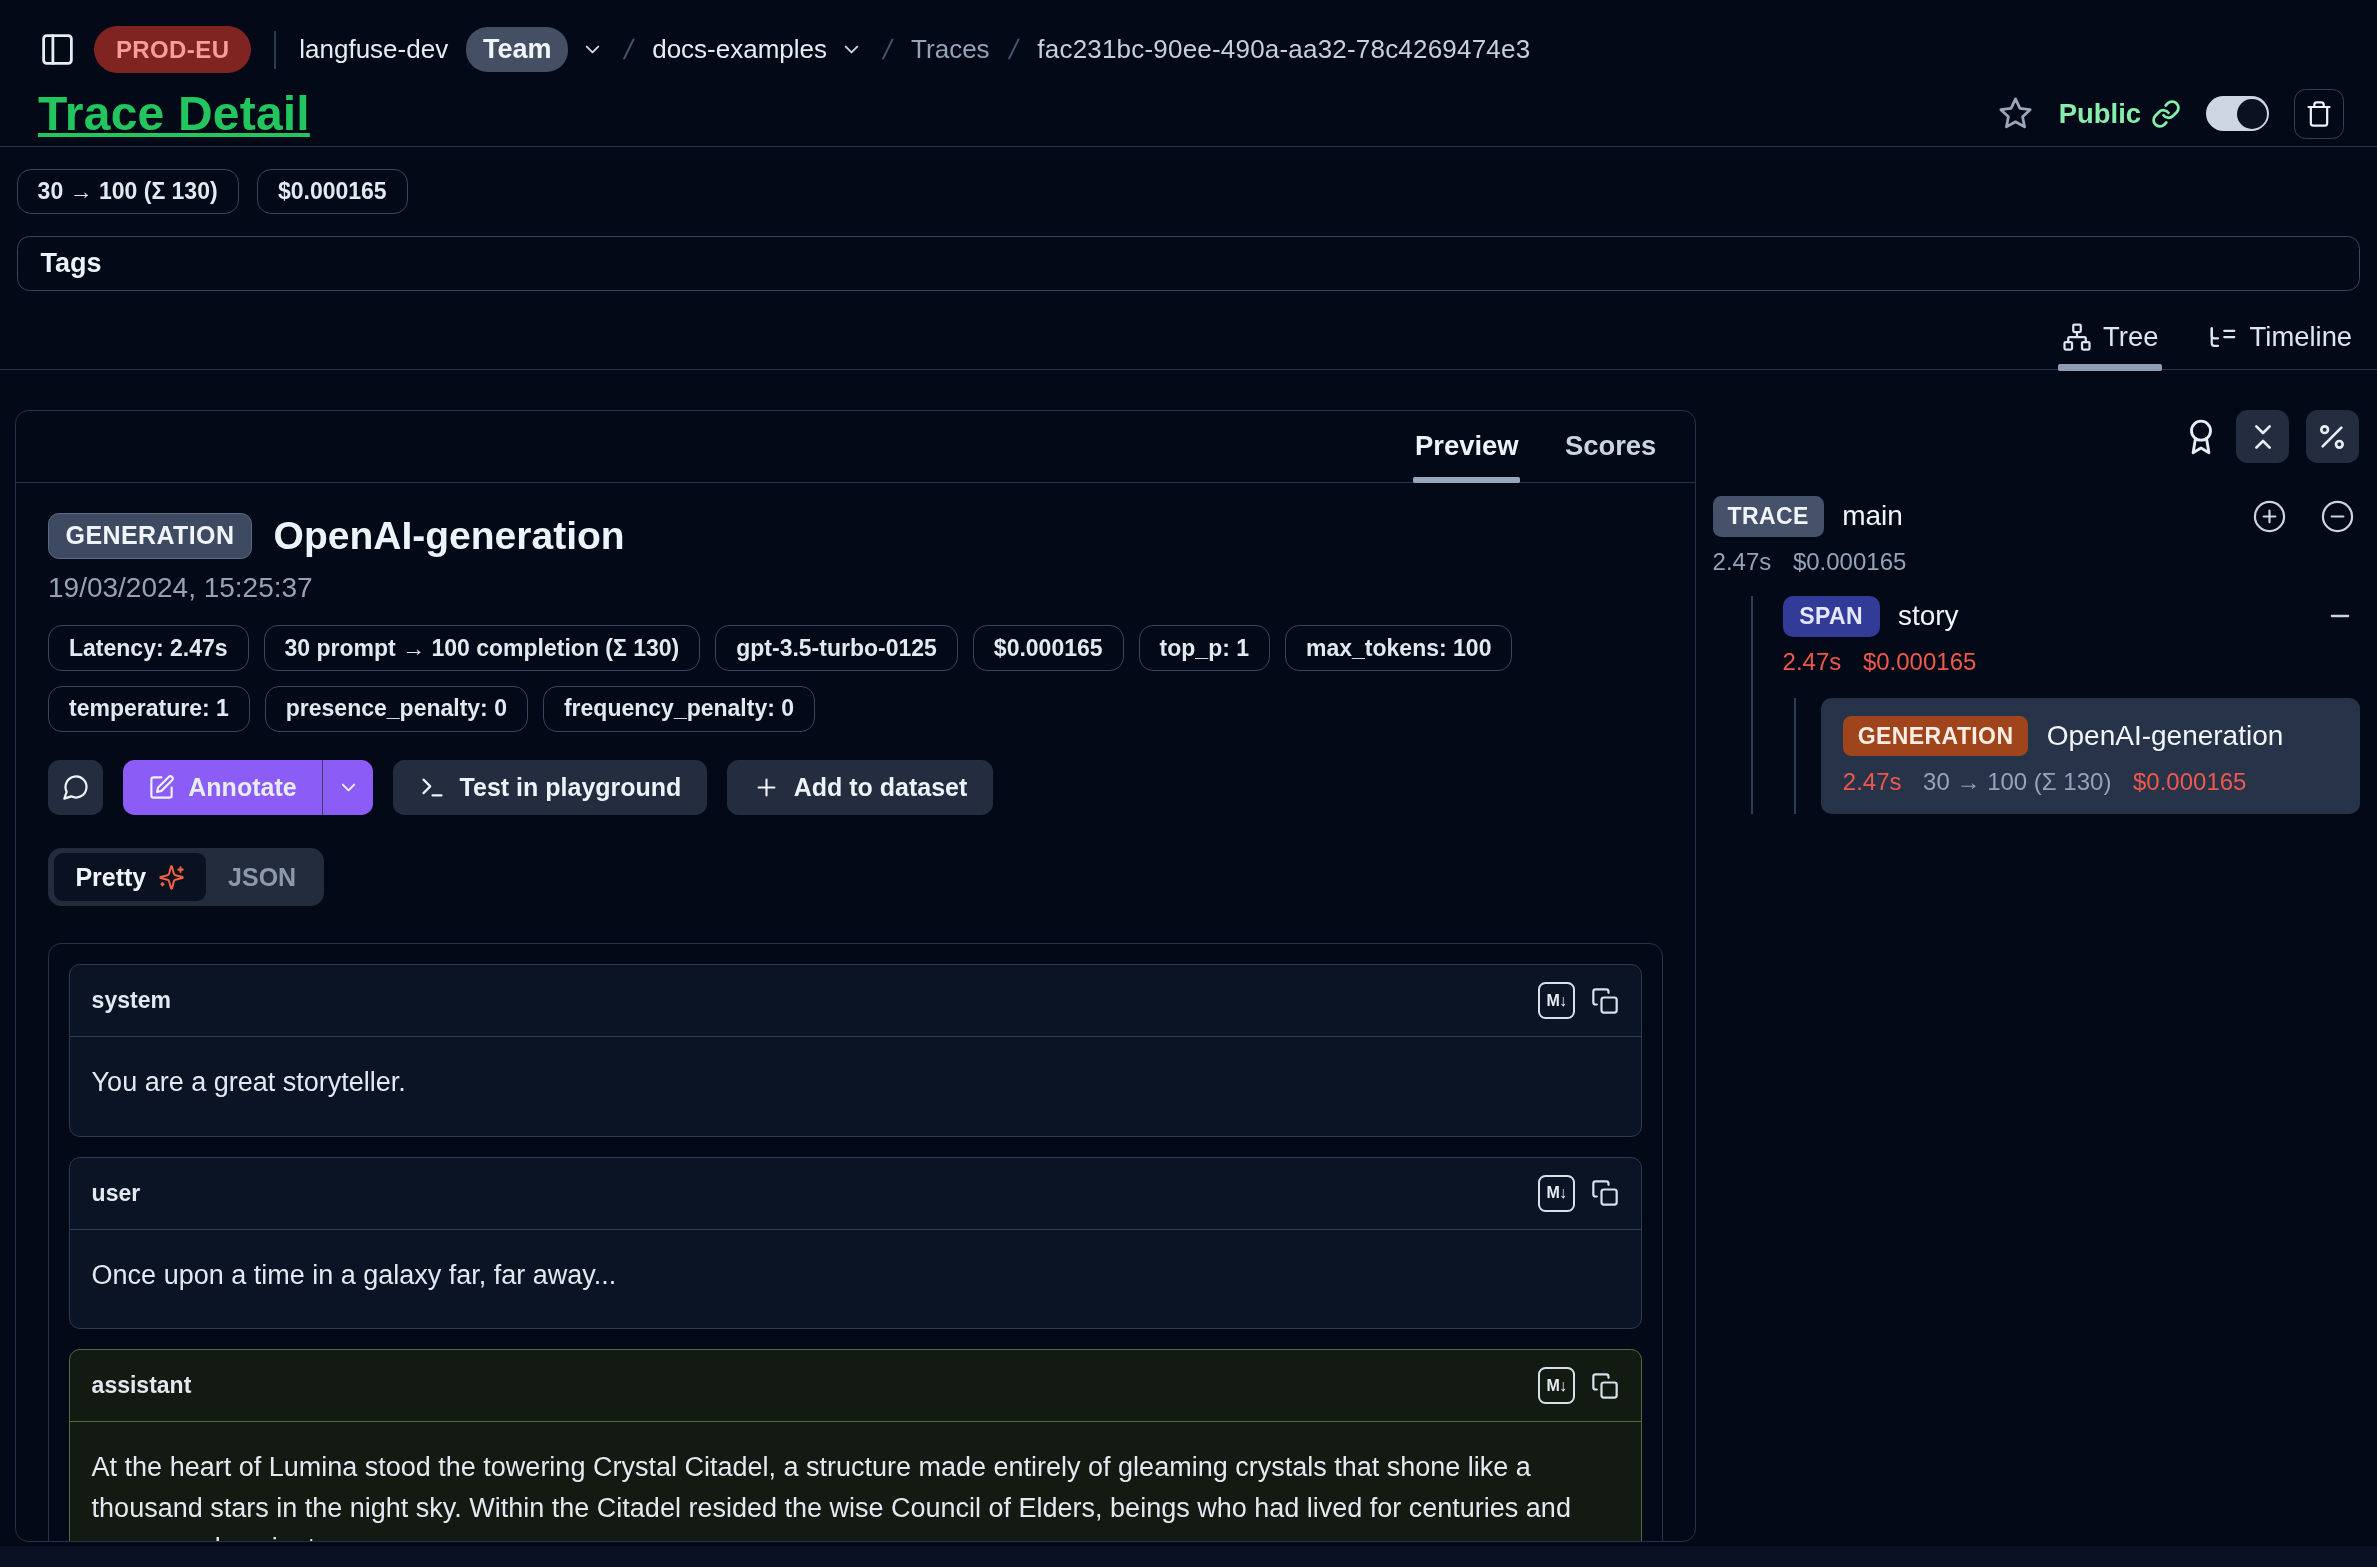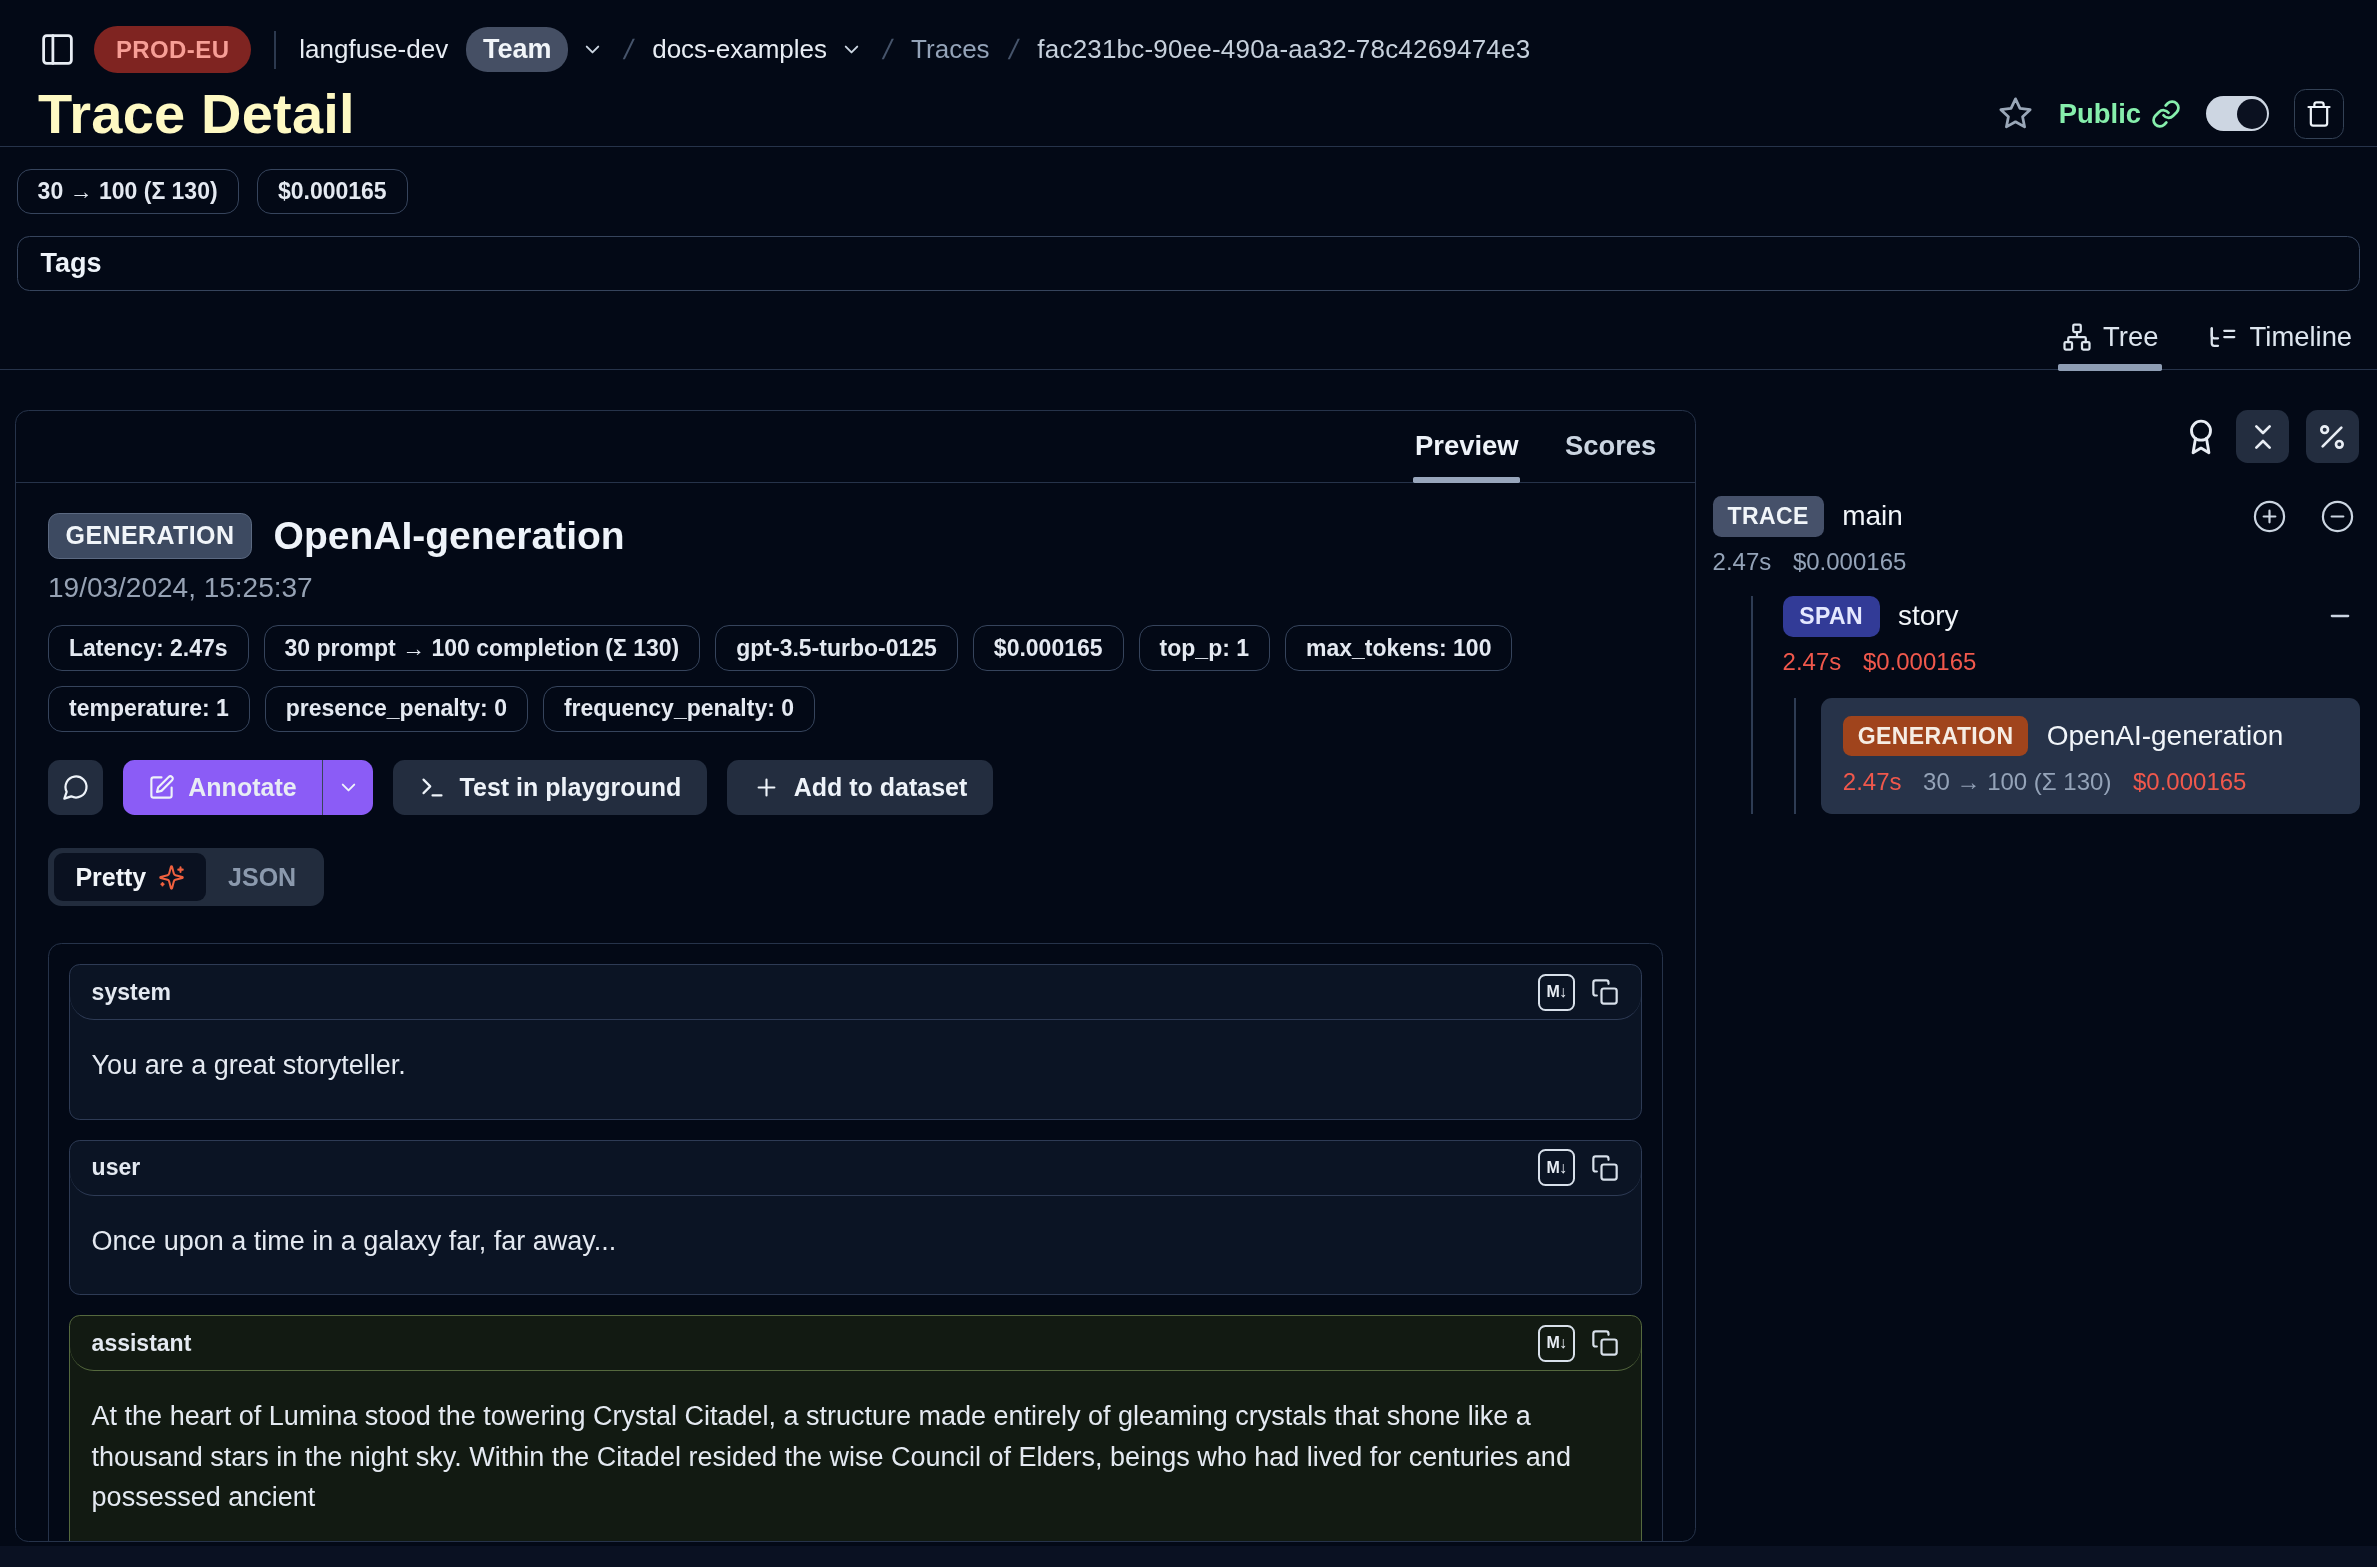--- a/index.html
+++ b/index.html
@@ -19,21 +19,21 @@
   .vdiv { width:1.7px; height:38px; background:#2c394f; margin:0 5px; }
   .crumb { font-size:26px; font-weight:500; color:#e8edf4; }
   .crumb.dim { color:#94a3b8; font-weight:400; }
   .crumb.id { color:#c6d0dc; font-weight:400; letter-spacing:0.2px; }
   .team-pill { background:#454f64; color:#f1f5f9; font-size:27px; font-weight:600; padding:6.7px 16.6px; border-radius:21.6px; }
   .slash { color:#46546b; font-size:28px; font-weight:300; transform:skewX(-12deg); padding:0 1.7px; }
   .chev { color:#cbd5e1; margin-left:-5px; }
 
   
   .title-row { display:flex; align-items:center; justify-content:space-between; padding:5px 33px 0 38px; height:70px; }
-  .page-title { font-size:56px; font-weight:700; color:#fef9c3; letter-spacing:0.2px; }
+  .page-title { font-size:48px; font-weight:700; color:#22c55e; letter-spacing:0.2px;text-decoration:underline; }
   .title-actions { display:flex; align-items:center; gap:25px; }
   .public-wrap { display:flex; align-items:center; gap:10px; color:#86efac; font-size:27.4px; font-weight:700; }
   .toggle { width:63px; height:35px; background:#cdd6e2; border-radius:18.3px; position:relative; }
   .toggle .knob { position:absolute; right:2.5px; top:2.5px; width:30px; height:30px; border-radius:50%; background:#0b1120; }
   .trash-btn { width:50px; height:50px; border:1.7px solid #334155; border-radius:11.6px; display:flex; align-items:center; justify-content:center; }
 
   .hr { border-bottom:1.7px solid #26334a; }
 
   
   .trace-badges { display:flex; gap:18.3px; padding:21.6px 0 0 16.6px; }
@@ -71,21 +71,21 @@
   .split .left { display:flex; align-items:center; gap:13.3px; padding:0 25px; font-size:25px; font-weight:600; }
   .split .sep { width:1.7px; background:#3a4559; }
   .split .right { width:50px; display:flex; align-items:center; justify-content:center; }
 
   .seg-wrap { display:inline-flex; background:#222c3d; border-radius:13.3px; padding:5.8px; margin-top:33px; align-items:center; }
   .seg { display:flex; align-items:center; gap:11.6px; font-size:25px; font-weight:600; padding:9.1px 21.6px; border-radius:9.1px; color:#8b99ad; }
   .seg.active { background:#0a1120; color:#f1f5f9; }
 
   .msgs { margin-top:37px; border:1.7px solid #26334a; border-radius:13.3px; padding:20px; display:flex; flex-direction:column; gap:20px; }
   .msg { border:1.7px solid #2e3b55; border-radius:10.8px; background:#0b1424; overflow:hidden; }
-  .msg-head { display:flex; align-items:center; justify-content:space-between; padding:13.3px 21.6px; border-bottom:1.7px solid #2e3b55; height:55px;border-radius:24px; }
+  .msg-head { display:flex; align-items:center; justify-content:space-between; padding:13.3px 21.6px; border-bottom:1.7px solid #2e3b55; height:72px; }
   .msg-role { font-size:23px; font-weight:600; color:#e4e9f1; }
   .msg-icons { display:flex; align-items:center; gap:16.6px; }
   .md-chip { width:37px; height:37px; border:2.5px solid #d8e0ea; border-radius:7.5px; display:flex; align-items:center; justify-content:center; font-size:16px; font-weight:700; color:#e8edf4; letter-spacing:-0.8px; }
   .msg-content { padding:25px 21.6px 33px 21.6px; font-size:27px; line-height:1.5; color:#e4e9f1; }
   .msg-content p + p { margin-top:21.6px; }
   .msg.assistant { border-color:#55693e; background:#121a12; }
   .msg.assistant .msg-head { border-bottom-color:#55693e; }
 
   
   .side { flex:1; min-width:0; }

